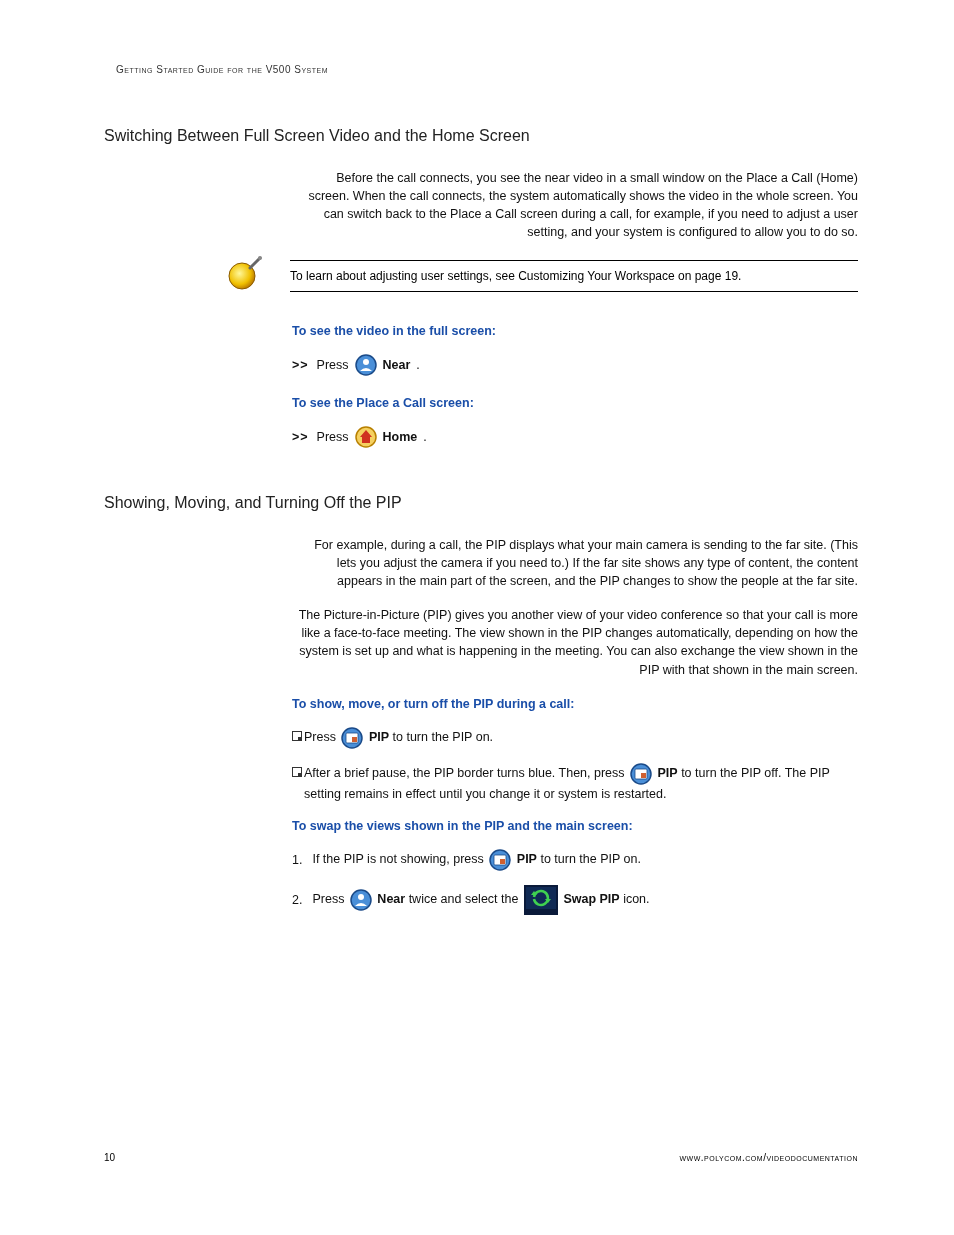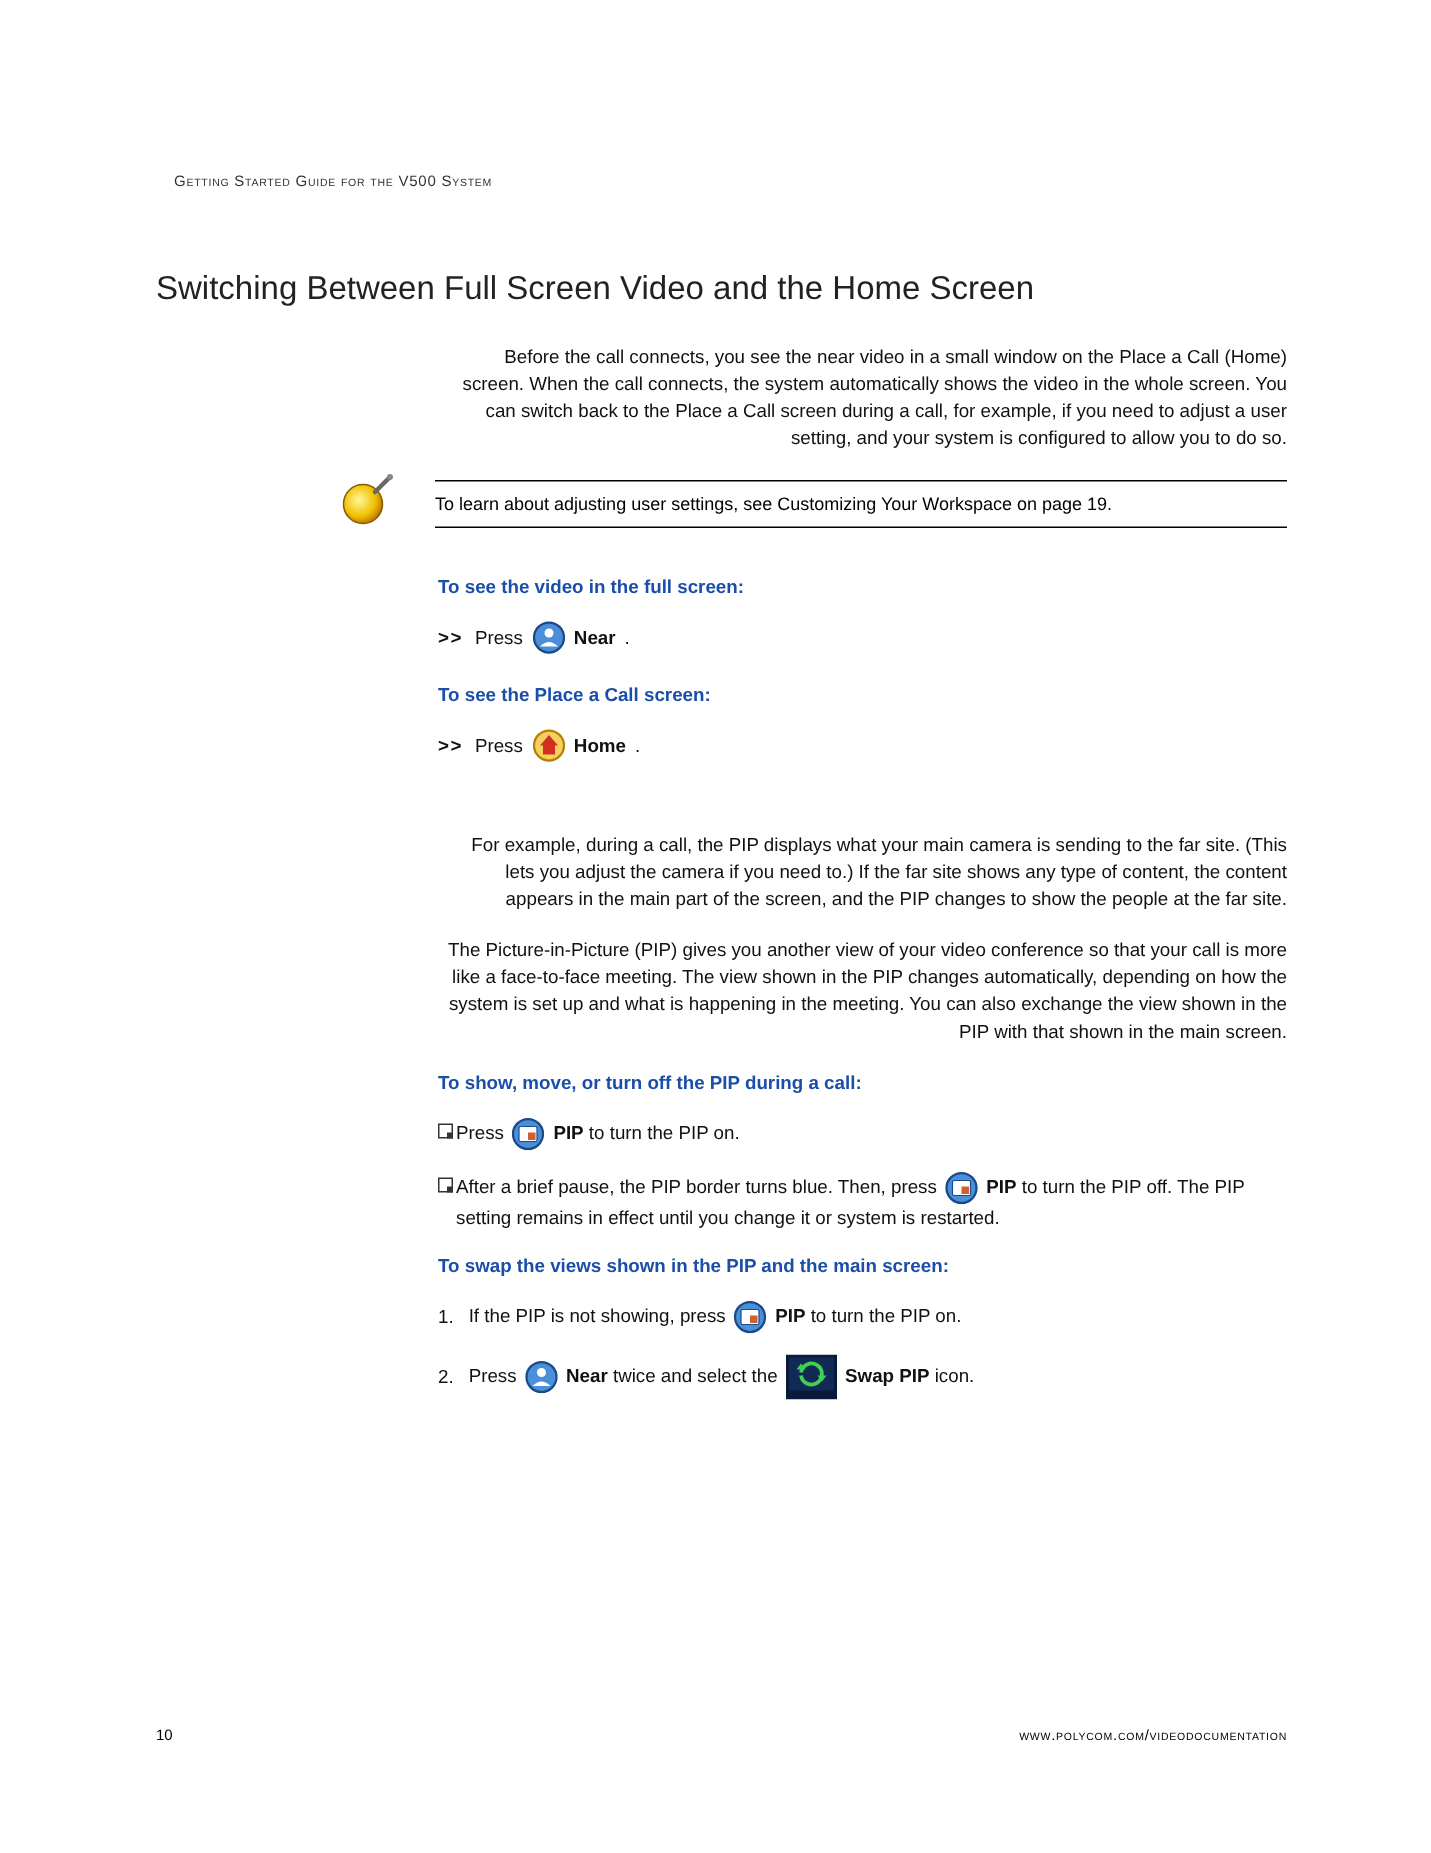--- a/index.html
+++ b/index.html
@@ -5,32 +5,32 @@
   * { box-sizing: border-box; margin: 0; padding: 0; }
   body {
     background: #fff;
     font-family: Verdana, Geneva, sans-serif;
     width: 954px;
     height: 1235px;
     position: relative;
     color: #000;
   }
   .page {
-    padding: 116px 96px 0 104px;
+    padding: 64px 96px 0 104px;
   }
   .running-header {
     font-size: 10px;
     font-variant: small-caps;
     letter-spacing: 0.5px;
     color: #333;
     margin-bottom: 52px;
     margin-left: 12px;
   }
   .h2 {
-    font-size: 22px;
+    font-size: 16px;
     font-weight: normal;
     color: #222;
     margin-bottom: 24px;
   }
   .body-block {
     margin-left: 188px;
     font-size: 12.5px;
     line-height: 1.45;
     color: #111;
   }
@@ -203,20 +203,21 @@
         <circle cx="11" cy="11" r="10" fill="#f5d060" stroke="#b88000" stroke-width="1.5"></circle>
         <path d="M11 4 L17 11 L15 11 L15 17 L7 17 L7 11 L5 11 Z" fill="#d03020"></path>
       </svg>
       <span class="bold">Home</span>
         <span>.</span>
     </div>
   </div>
 
   <div class="section-gap"></div>
 
+  <div class="h2">Showing, Moving, and Turning Off the PIP</div>
 
   <div class="body-block">
     <div class="para">For example, during a call, the PIP displays what your main camera is sending to the far site. (This lets you adjust the camera if you need to.) If the far site shows any type of content, the content appears in the main part of the screen, and the PIP changes to show the people at the far site.</div>
     <div class="para">The Picture-in-Picture (PIP) gives you another view of your video conference so that your call is more like a face-to-face meeting. The view shown in the PIP changes automatically, depending on how the system is set up and what is happening in the meeting. You can also exchange the view shown in the PIP with that shown in the main screen.</div>
 
     <div class="task-head">To show, move, or turn off the PIP during a call:</div>
 
     <ul class="check-list">
       <li>
         <span class="check-box"></span>

